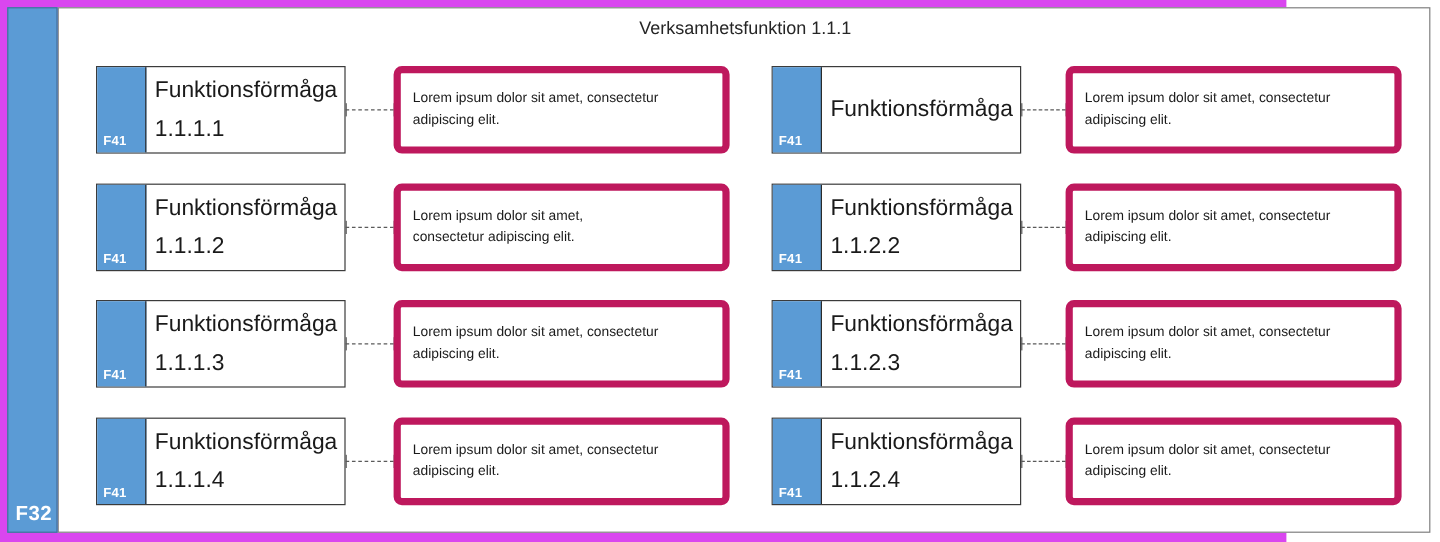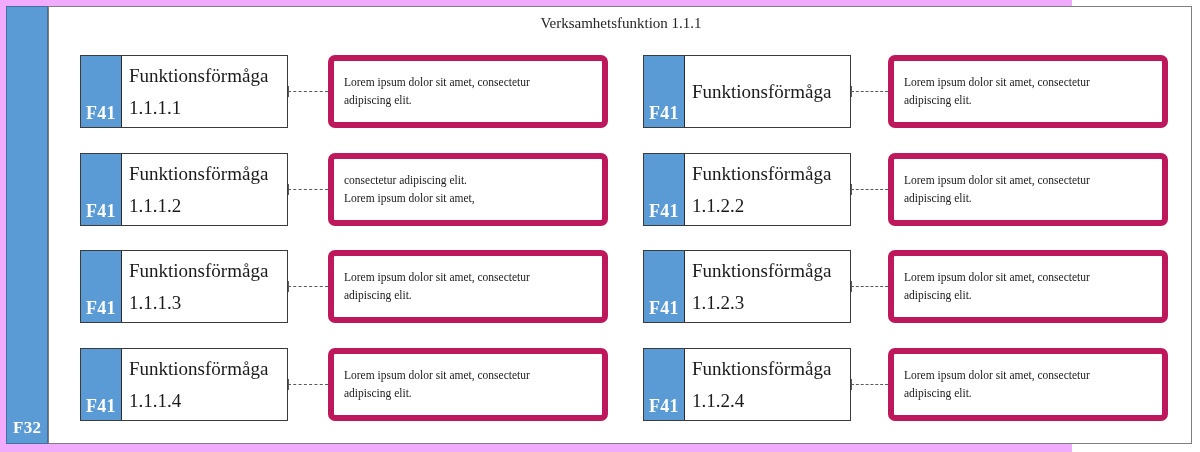--- a/index.html
+++ b/index.html
@@ -12,22 +12,21 @@
     height: 452px;
     font-family: "Liberation Sans", sans-serif;
     overflow: hidden;
   }
 
   
   #diagram {
     position: relative;
     width: 1072px;
     height: 452px;
-    background: #f0abfc;
-    font-family: Liberation Serif, serif;
+    background: #d946ef;
   }
 
   
   .container-frame {
     position: absolute;
     left: 48px;
     top: 6px;
     width: 1144px;
     height: 438px;
     border: 1px solid #7f7f7f;
@@ -82,21 +81,21 @@
     width: 41px;
     height: 71px;
     background: #5B9BD5;
     border-right: 1px solid #2b2b2b;
     box-sizing: border-box;
   }
   .fn-stripe-tag {
     position: absolute;
     left: 5px;
     bottom: 3px;
-    font-size: 18px;
+    font-size: 11px;
     font-weight: bold;
     color: #ffffff;
     letter-spacing: 0.2px;
   }
   .fn-label {
     position: absolute;
     left: 48px;
     top: 0;
     right: 4px;
     height: 71px;
@@ -180,22 +179,22 @@
     <div class="fn-label">
       <span class="l1">Funktionsförmåga</span>
       <span class="l2">1.1.1.2</span>
     </div>
   </div>
   <div class="conn-cap" style="left:288px; top:184px;"></div>
   <div class="connector" style="left:288px; top:189px; width:40px;"></div>
   <div class="conn-cap" style="left:328px; top:184px;"></div>
   <div class="note-box" style="left:328px; top:153px; width:280px;">
     <div class="note-text">
+      <span class="nl">Lorem ipsum dolor sit amet,</span>
       <span class="nl">consectetur adipiscing elit.</span>
-      <span class="nl">Lorem ipsum dolor sit amet,</span>
     </div>
   </div>
 
   <div class="fn-box" style="left:80px; top:250px; width:208px;">
     <div class="fn-stripe">
       <span class="fn-stripe-tag">F41</span>
     </div>
     <div class="fn-label">
       <span class="l1">Funktionsförmåga</span>
       <span class="l2">1.1.1.3</span>

